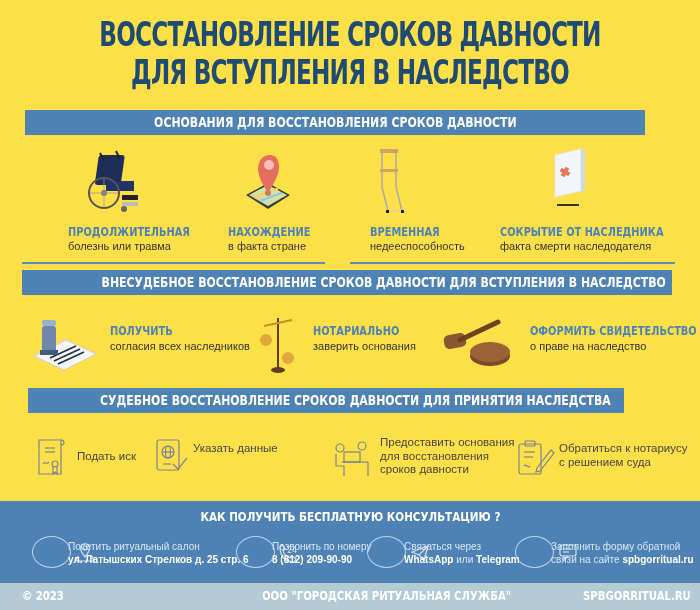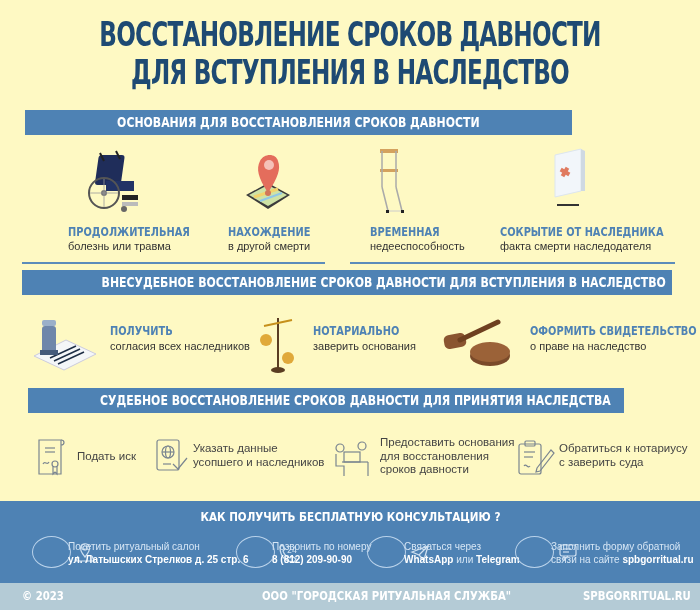--- a/index.html
+++ b/index.html
@@ -3,21 +3,21 @@
 <meta charset="utf-8">
 <style>
   * { box-sizing: border-box; margin: 0; padding: 0; }
   html, body { width: 700px; height: 610px; overflow: hidden; }
   body {
     background: #eef6f9;
     font-family: "Liberation Sans", "DejaVu Sans", sans-serif;
     position: relative;
     color: #333;
   }
-  .page { position: absolute; left: 0; top: 0; width: 700px; height: 610px; background: #fef9c3; }
+  .page { position: absolute; left: 0; top: 0; width: 700px; height: 610px; background: #fde047; }
 
   .title {
     position: absolute; left: 0; width: 700px; text-align: center;
     color: #1e4a73; font-weight: bold;
     font-family: "DejaVu Sans", "Liberation Sans", sans-serif;
     font-stretch: condensed;
     letter-spacing: -1px;
   }
   .title .line { display: block; font-size: 33px; line-height: 38px; transform: scaleX(0.78); transform-origin: center; }
   .title .l1 { margin-top: 16px; }
@@ -61,21 +61,21 @@
 </head>
 <body>
 
 <div class="page">
 
   <div class="title">
     <span class="line l1">ВОССТАНОВЛЕНИЕ СРОКОВ ДАВНОСТИ</span>
     <span class="line">ДЛЯ ВСТУПЛЕНИЯ В НАСЛЕДСТВО</span>
   </div>
 
-  <div class="band" style="left:25px; top:110px; width:547px;">
+  <div class="band" style="left:25px; top:110px; width:620px;">
     <span>ОСНОВАНИЯ ДЛЯ ВОССТАНОВЛЕНИЯ СРОКОВ ДАВНОСТИ</span>
   </div>
 
   <div class="g1-item" style="left:68px;">
     <div class="g1-icon">
       <svg width="70" height="70" viewBox="0 0 70 70" style="position:absolute;left:10px;top:0;">
         <rect x="22" y="8" width="26" height="30" rx="3" fill="#1f2d5a" transform="skewX(-8)"></rect>
         <line x1="22" y1="6" x2="26" y2="14" stroke="#222" stroke-width="2"></line>
         <line x1="38" y1="4" x2="42" y2="12" stroke="#222" stroke-width="2"></line>
         <rect x="28" y="34" width="28" height="10" fill="#223366"></rect>
@@ -98,21 +98,21 @@
         <polygon points="8,48 30,36 52,48 30,62" fill="#3b3b3b"></polygon>
         <polygon points="11,48 30,38 49,48 30,59" fill="#cfe3a6"></polygon>
         <path d="M16,50 L40,42" stroke="#f3d36b" stroke-width="3"></path>
         <path d="M22,54 L44,46" stroke="#8fc7e6" stroke-width="2"></path>
         <path d="M30,46 C20,30 18,22 22,14 C26,6 38,6 40,14 C43,22 40,30 30,46 Z" fill="#e46d5c"></path>
         <circle cx="31" cy="18" r="5" fill="#f5c1b8"></circle>
         <circle cx="30" cy="46" r="3" fill="#d0765a"></circle>
       </svg>
     </div>
     <div class="g1-title">НАХОЖДЕНИЕ</div>
-    <div class="g1-sub">в другой смерти</div>
+    <div class="g1-sub">в факта стране</div>
   </div>
 
   <div class="g1-item" style="left:370px;">
     <div class="g1-icon">
       <svg width="40" height="70" viewBox="0 0 40 70" style="position:absolute;left:4px;top:0;">
         <rect x="6" y="2" width="18" height="4" fill="#d4a25e"></rect>
         <rect x="6" y="22" width="18" height="3" fill="#d4a25e"></rect>
         <line x1="8" y1="4" x2="8" y2="40" stroke="#aaa" stroke-width="1.5"></line>
         <line x1="22" y1="4" x2="22" y2="40" stroke="#aaa" stroke-width="1.5"></line>
         <line x1="8" y1="40" x2="14" y2="64" stroke="#aaa" stroke-width="1.5"></line>
@@ -207,21 +207,20 @@
     <svg width="34" height="40" viewBox="0 0 34 40" style="position:absolute;left:0;top:0;" fill="none" stroke="#7a8590" stroke-width="1.2">
       <rect x="2" y="4" width="22" height="30" rx="2"></rect>
       <circle cx="13" cy="16" r="6"></circle>
         <line x1="7" y1="16" x2="19" y2="16"></line>
         <ellipse cx="13" cy="16" rx="2.5" ry="6"></ellipse>
       <line x1="8" y1="28" x2="16" y2="28"></line>
       <path d="M18,28 L23,33 L32,22"></path>
     </svg>
     <div class="g3-text" style="left:38px; top:6px;">
       <div>Указать данные</div>
-      <div>усопшего и наследников</div>
     </div>
   </div>
 
   <div class="g3-item" style="left:332px; width:180px;">
     <svg width="40" height="40" viewBox="0 0 40 40" style="position:absolute;left:0;top:4px;" fill="none" stroke="#7a8590" stroke-width="1.2">
       <circle cx="8" cy="8" r="4"></circle>
         <circle cx="30" cy="6" r="4"></circle>
       <rect x="12" y="12" width="16" height="10"></rect>
         <line x1="10" y1="22" x2="36" y2="22"></line>
       <path d="M4,14 L4,26 L12,26 L12,36"></path>
@@ -238,21 +237,21 @@
     <svg width="40" height="40" viewBox="0 0 40 40" style="position:absolute;left:0;top:2px;" fill="none" stroke="#7a8590" stroke-width="1.2">
       <rect x="4" y="6" width="22" height="30" rx="2"></rect>
       <rect x="10" y="3" width="10" height="5" rx="1"></rect>
       <line x1="9" y1="14" x2="20" y2="14"></line>
         <line x1="9" y1="19" x2="18" y2="19"></line>
       <path d="M9,28 C11,25 13,31 15,28"></path>
       <path d="M22,30 L36,12 L39,15 L25,33 L21,34 Z"></path>
     </svg>
     <div class="g3-text" style="left:44px; top:6px;">
       <div>Обратиться к нотариусу</div>
-      <div>с заверить суда</div>
+      <div>с решением суда</div>
     </div>
   </div>
 
   <div class="footer-top">
     <div class="footer-head">
       <span>КАК ПОЛУЧИТЬ БЕСПЛАТНУЮ КОНСУЛЬТАЦИЮ ?</span>
     </div>
 
     <div>
       <div class="fcircle" style="left:32px; top:35px;">

